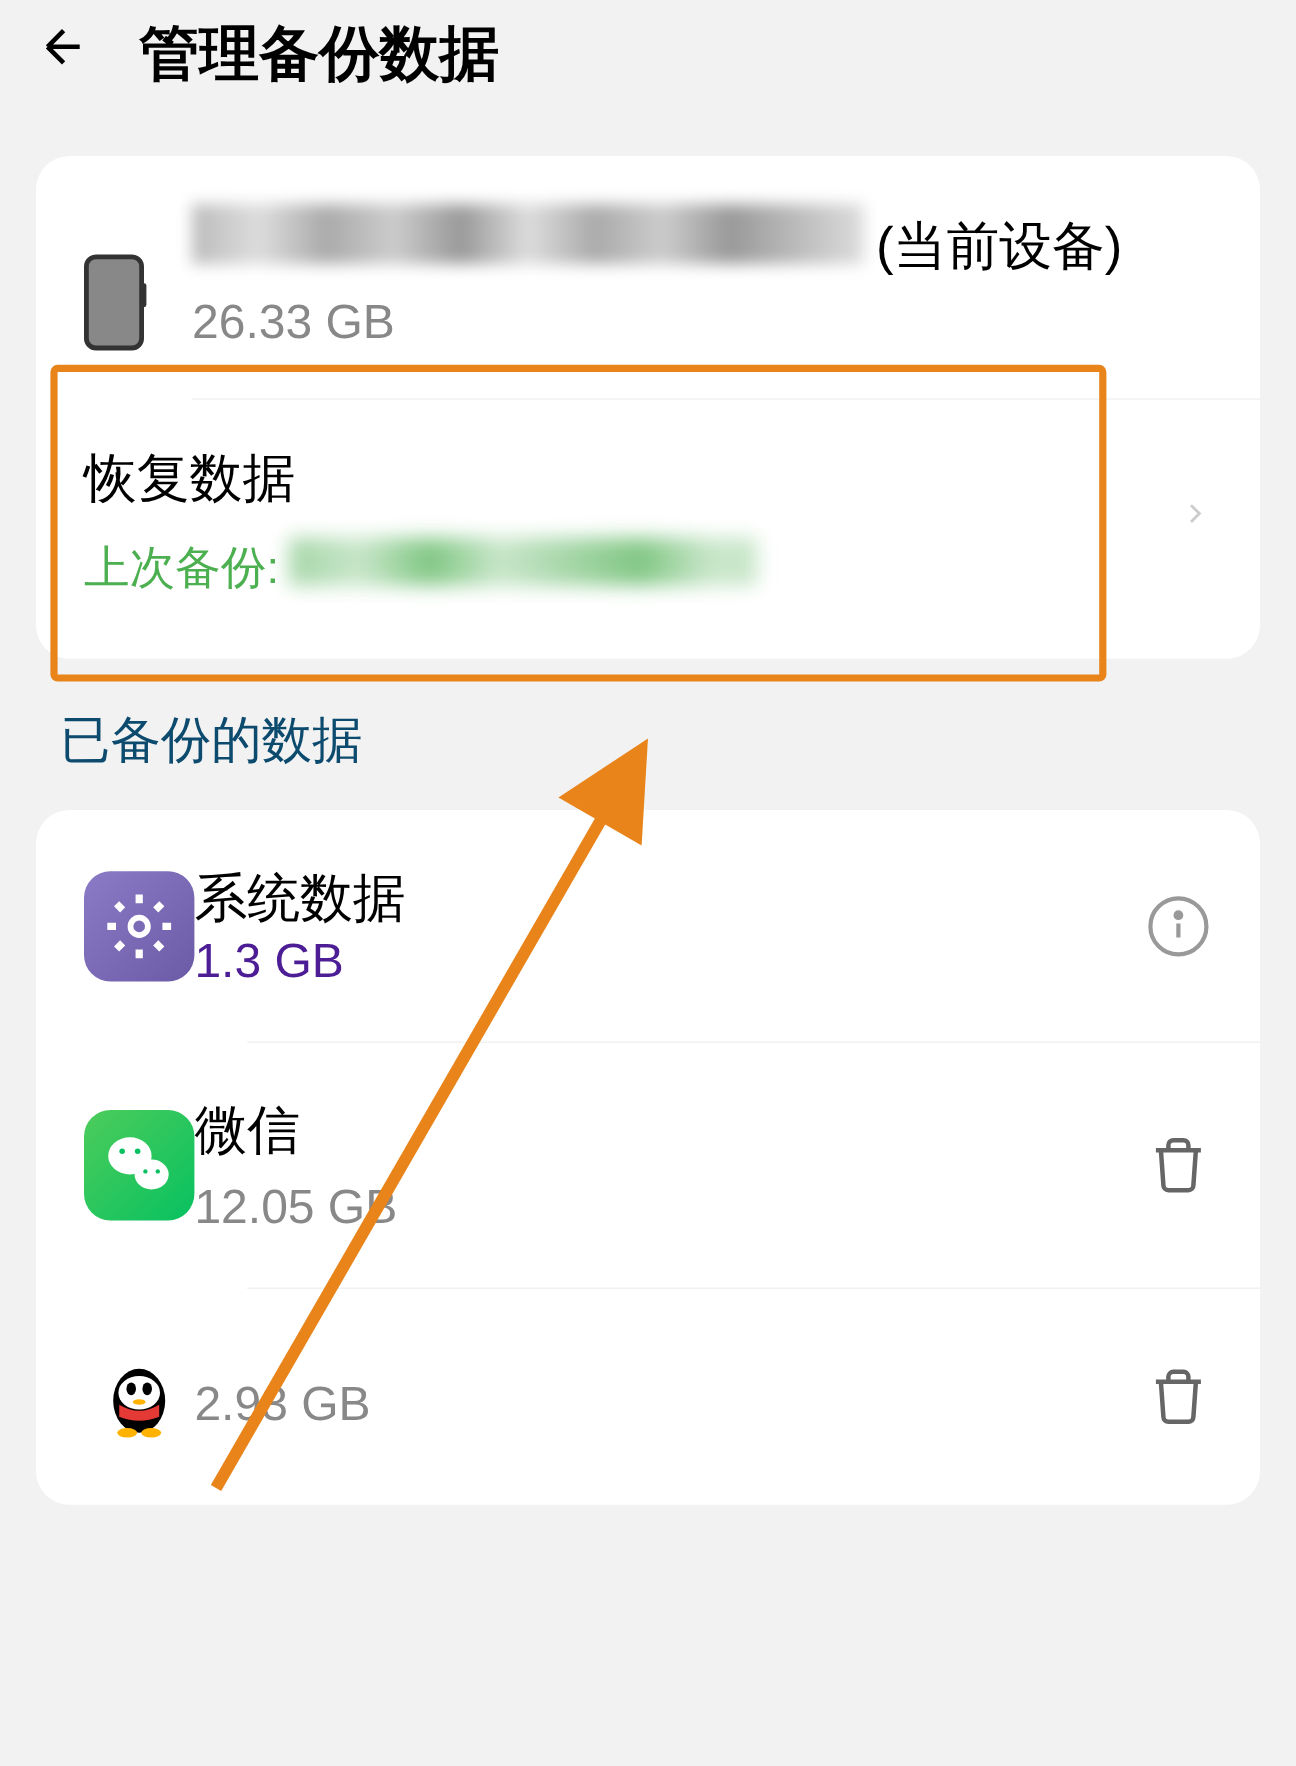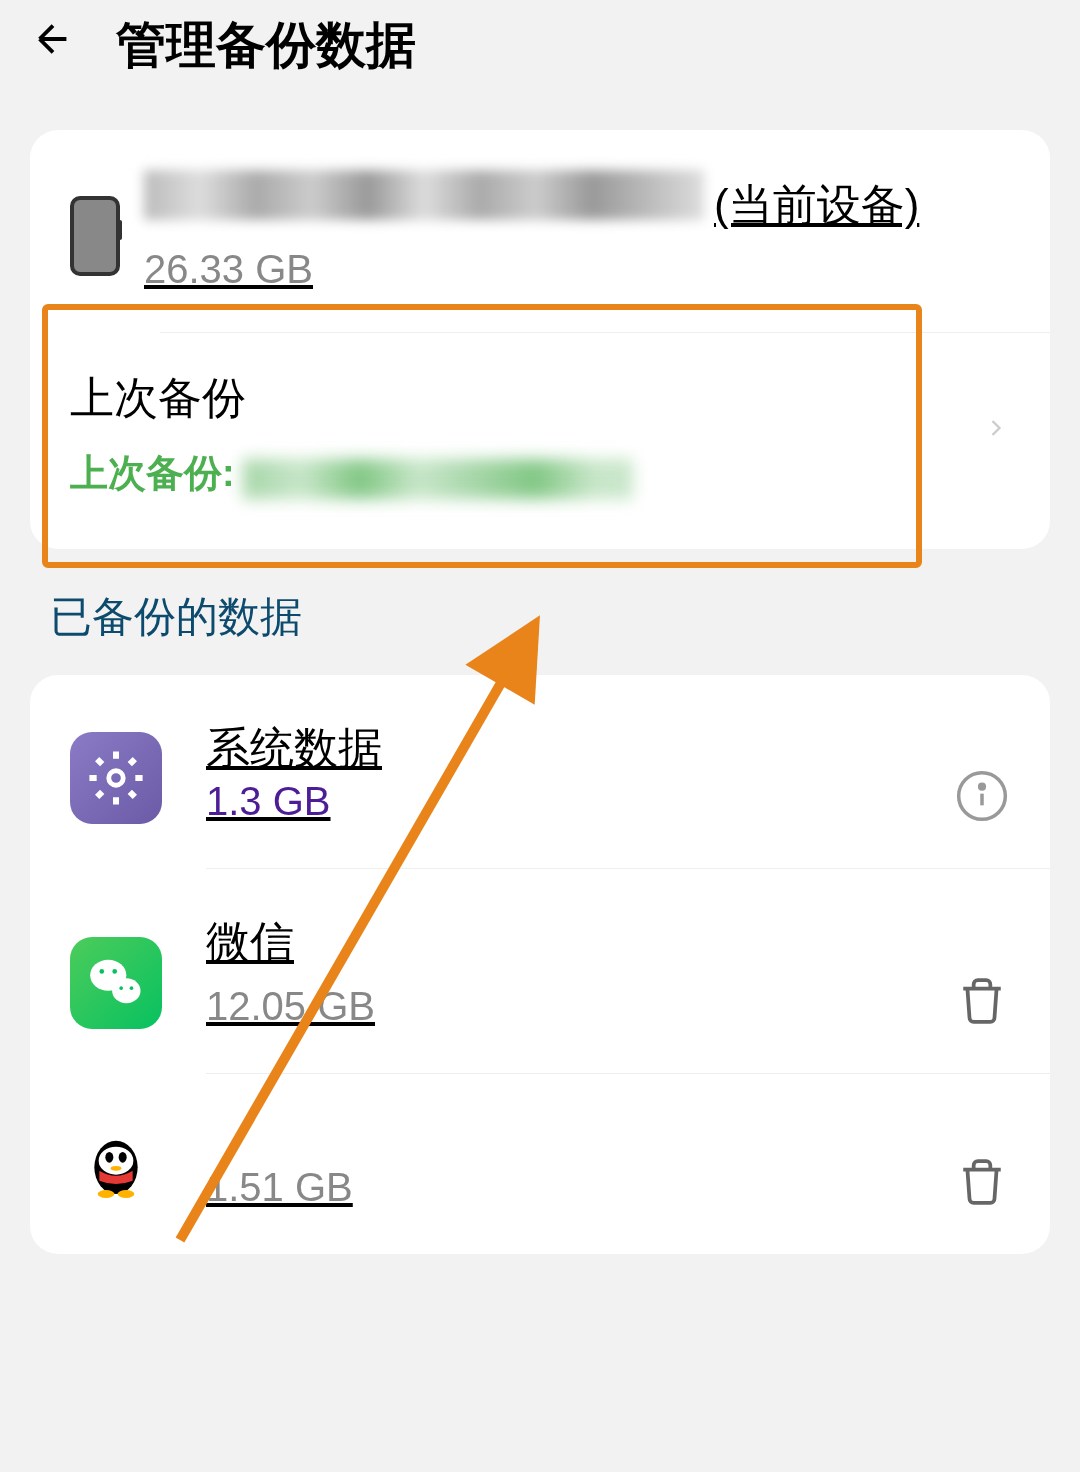--- a/index.html
+++ b/index.html
@@ -34,24 +34,23 @@
       color: #000;
     }
     .card {
       background: #fff;
       margin: 30px;
       border-radius: 28px;
       overflow: hidden;
     }
     .device-row {
       display: flex;
-      align-items: center;
+      align-items: flex-end;
       padding: 40px;
-      gap: 24px;
-      text-decoration: underline;
+      gap: 40px;
     }
     .device-icon-box {
       width: 50px;
       height: 80px;
       border: 4px solid #333;
       border-radius: 10px;
       background: #888;
       flex-shrink: 0;
       margin-top: 10px;
       position: relative;
@@ -106,22 +105,21 @@
     .restore-title {
       font-size: 44px;
       color: #000;
       font-weight: 400;
     }
     .restore-sub {
       font-size: 38px;
       color: #4caf50;
       margin-top: 20px;
       display: flex;
-      align-items: flex-end;
-      font-weight: bold;
+      align-items: flex-start;
     }
     .redacted-green {
       display: inline-block;
       width: 390px;
       height: 40px;
       background: linear-gradient(90deg, #a5d6a7 0%, #c8e6c9 15%, #81c784 30%, #c8e6c9 45%, #a5d6a7 60%, #81c784 75%, #c8e6c9 90%);
       filter: blur(8px);
       margin-left: 8px;
     }
     .chevron {
@@ -137,24 +135,22 @@
       z-index: 100;
     }
     .section-title {
       font-size: 42px;
       font-weight: 500;
       color: #0c4a6e;
       margin: 40px 40px 0 50px;
     }
     .app-row {
       display: flex;
-      align-items: flex-end;
+      align-items: center;
       padding: 44px 40px;
-      gap: 44px;
-      text-decoration: underline;
     }
     .app-icon {
       width: 92px;
       height: 92px;
       border-radius: 22px;
       flex-shrink: 0;
       display: flex;
       align-items: center;
       justify-content: center;
     }
@@ -231,21 +227,21 @@
       <div class="device-name-row">
         <span class="redacted-gray"></span>
         <span> (当前设备)</span>
       </div>
       <div class="device-size">26.33 GB</div>
     </div>
   </div>
   <div class="divider"></div>
   <div class="restore-row">
     <div class="restore-text">
-      <div class="restore-title">上次备份</div>
+      <div class="restore-title">恢复数据</div>
       <div class="restore-sub">
         <span>上次备份: </span>
         <span class="redacted-green"></span>
       </div>
     </div>
     <span class="chevron">
       <svg width="28" height="48" viewBox="0 0 24 24" fill="none" stroke="#ccc" stroke-width="2">
         <path d="M9 18l6-6-6-6"></path>
       </svg>
     </span>
@@ -309,21 +305,21 @@
         <ellipse cx="12" cy="11" rx="5.2" ry="4.2" fill="#fff"></ellipse>
         <ellipse cx="10" cy="10" rx="1.2" ry="1.6" fill="#000"></ellipse>
         <ellipse cx="14" cy="10" rx="1.2" ry="1.6" fill="#000"></ellipse>
         <path d="M7 14 Q12 17 17 14 L17 17 Q12 19 7 17 Z" fill="#e53935"></path>
         <ellipse cx="9" cy="21" rx="2.5" ry="1.2" fill="#ffb300"></ellipse>
         <ellipse cx="15" cy="21" rx="2.5" ry="1.2" fill="#ffb300"></ellipse>
         <ellipse cx="12" cy="13.3" rx="1.6" ry="0.7" fill="#ffb300"></ellipse>
       </svg>
     </div>
     <div class="app-text">
-      <div class="app-size-only">1.51 GB</div>
+      <div class="app-size-only">2.93 GB</div>
     </div>
     <div class="action-icon">
       <svg width="50" height="50" viewBox="0 0 24 24" fill="none" stroke="#666" stroke-width="1.8">
         <path d="M3 6h18M8 6V4a2 2 0 012-2h4a2 2 0 012 2v2M19 6l-1 14a2 2 0 01-2 2H8a2 2 0 01-2-2L5 6"></path>
       </svg>
     </div>
   </div>
 </div>
 
 <svg class="arrow-annotation" style="left:0; top:0;" width="1080" height="1472">

